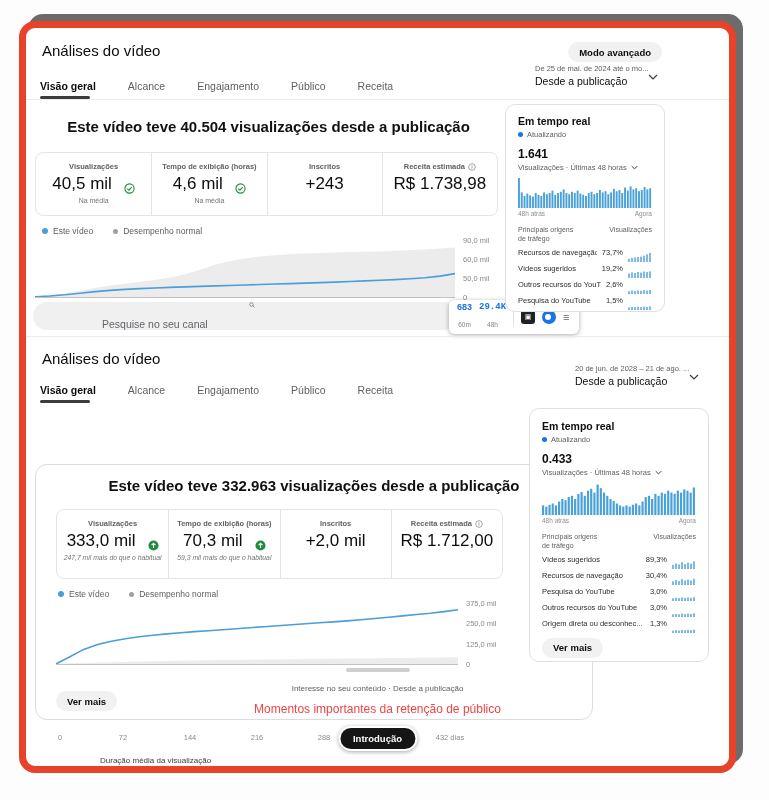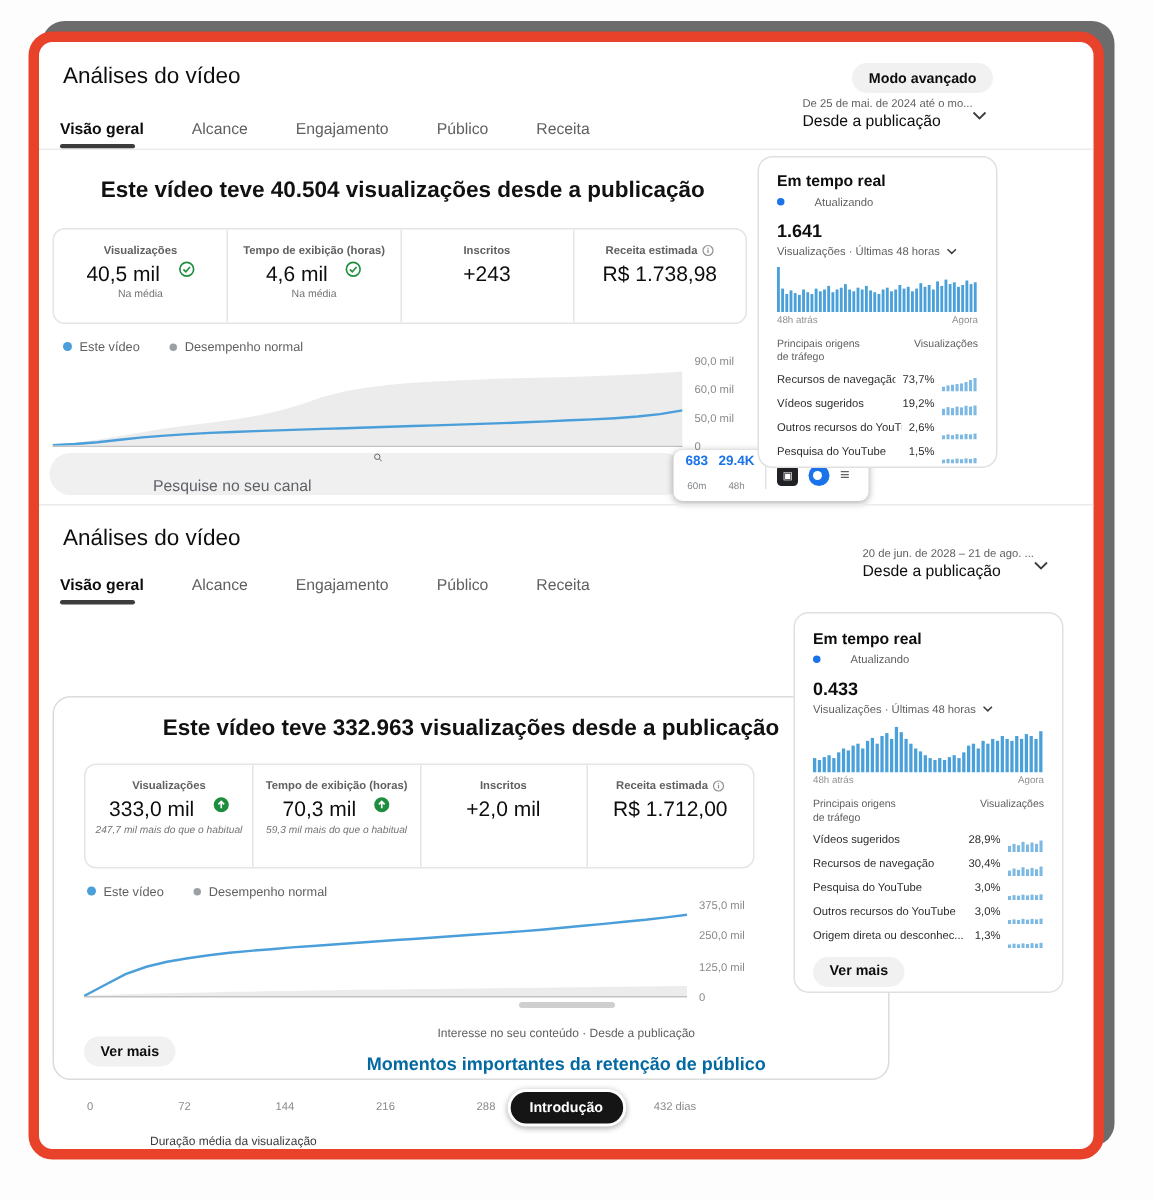--- a/index.html
+++ b/index.html
@@ -21,21 +21,21 @@
   .tab { cursor:pointer; }
   .tab.active { color:#0d0d0d; font-weight:600; }
   .tab-underline { height:3px; background:#3c3c3c; border-radius:2px; }
   .hline { height:1px; background:#ebebeb; }
   .headline { text-align:center; font-size:15px; font-weight:700; color:#111; }
 
   .metrics { display:grid; grid-template-columns:repeat(4,1fr); border:1px solid #e5e5e5; border-radius:8px; background:#fff; overflow:hidden; }
   .metric-cell { border-left:1px solid #e5e5e5; text-align:center; padding-top:9px; cursor:pointer; }
   .metric-cell:first-child { border-left:none; }
   .metric-label { font-size:7.5px; font-weight:600; color:#606060; display:flex; justify-content:center; align-items:center; gap:3px; }
-  .metric-value { font-size:14px; font-weight:500; color:#0d0d0d; margin-top:3px; display:flex; justify-content:center; align-items:flex-start; gap:12px; }
+  .metric-value { font-size:17px; font-weight:500; color:#0d0d0d; margin-top:3px; display:flex; justify-content:center; align-items:flex-end; gap:12px; }
   .metric-sub { font-size:7px; color:#737373; margin-top:3px; }
   .metric-sub.it { font-style:italic; font-size:6.8px; }
 
   .legend { display:flex; gap:20px; align-items:center; font-size:8.5px; color:#606060; }
   .legend-item { display:flex; gap:5px; align-items:center; }
   .dot { width:6px; height:6px; border-radius:50%; }
   .plot { border-bottom:1px solid #c2c2c2; position:relative; }
   .ytick { font-size:7.5px; color:#8a8a8a; }
   .xticks { position:relative; height:10px; font-size:7.5px; color:#8a8a8a; }
   .xticks span { position:absolute; transform:translateX(-50%); white-space:nowrap; }
@@ -49,39 +49,39 @@
   .ext-num { font-size:9px; font-weight:700; color:#1a73e8; }
   .ext-sub { font-size:6.5px; color:#80868b; }
   .ext-sep { width:1px; height:18px; background:#e3e3e3; }
   .ext-ic-dark { width:14px; height:14px; border-radius:3px; background:#202124; color:#fff; font-size:7px; display:flex; align-items:center; justify-content:center; cursor:pointer; }
   .ext-ic-blue { width:14px; height:14px; border-radius:50%; background:#1a73e8; position:relative; cursor:pointer; }
   .ext-ic-blue::after { content:""; position:absolute; left:3px; top:4px; width:6px; height:6px; border-radius:50%; background:#fff; }
   .menu-glyph { font-size:11px; color:#5f6368; cursor:pointer; }
 
   .rt-card { background:#fff; border:1px solid #e0e0e0; border-radius:10px; padding:10px 12px; overflow:hidden; }
   .rt-title { font-size:10.5px; font-weight:700; color:#0d0d0d; }
-  .rt-updating { display:flex; align-items:center; gap:20px; margin-top:3px; font-size:7.5px; color:#606060; }
+  .rt-updating { display:flex; align-items:center; gap:4px; margin-top:3px; font-size:7.5px; color:#606060; }
   .rt-count { font-size:12px; font-weight:700; color:#0d0d0d; margin-top:8px; }
   .rt-count-label { display:flex; align-items:center; gap:4px; margin-top:2px; font-size:7.5px; color:#606060; cursor:pointer; }
   .rt-bars { margin-top:6px; height:30px; }
   .rt-axis { display:flex; justify-content:space-between; font-size:6.5px; color:#909090; margin-top:2px; }
   .rt-src-header { display:flex; justify-content:space-between; margin-top:9px; font-size:7px; color:#606060; }
   .rt-src-header .c1 { width:64px; line-height:1.25; }
   .rt-row { display:flex; align-items:center; gap:5px; height:14px; margin-top:2px; }
   .rt-name { flex:1; font-size:7.5px; color:#2d2d2d; white-space:nowrap; overflow:hidden; }
   .rt-pct { font-size:7.5px; color:#2d2d2d; }
   .spark { width:24px; height:9px; }
 
   .card2 { background:#fff; border:1px solid #dcdcdc; border-radius:12px; position:relative; }
   .vermais { display:inline-flex; }
 
   .dash { width:64px; height:4px; background:#cfcfcf; border-radius:2px; }
   .center-text { width:100%; text-align:center; }
   .interest { font-size:8px; color:#606060; }
-  .retention { font-size:12px; font-weight:700; color:#0369a1; }
+  .retention { font-size:12px; font-weight:400; color:#ef4444; }
   .chip { background:#151515; color:#fff; font-size:9.5px; font-weight:600; padding:5px 13px; border-radius:13px;
           border:2px solid #fff; box-shadow:0 1px 4px rgba(0,0,0,.35); cursor:pointer; }
   .duration { font-size:8px; color:#3c3c3c; }
   svg.icon { display:block; }
 </style>
 </head>
 <body>
 
 <div class="stage">
   <div class="frame">
@@ -180,21 +180,21 @@
           </svg>
         <input type="text" placeholder="Pesquise no seu canal" style="">
       </div>
 
       <div class="abs ext-overlay" style="left:423px; top:272px; width:130px; height:34px;">
         <span class="ext-stat">
           <span class="ext-num" style="display:block;">683</span>
           <span class="ext-sub">60m</span>
         </span>
         <span class="ext-stat">
-          <span class="ext-num" style="display:block;">29.4K</span>
+          <span class="ext-num" style="display:block;font-family:Liberation Mono, monospace;">29.4K</span>
           <span class="ext-sub">48h</span>
         </span>
         <span class="ext-sep"></span>
         <span class="ext-ic-dark">▣</span>
         <span class="ext-ic-blue"></span>
         <span class="menu-glyph">≡</span>
       </div>
 
       <div class="abs rt-card" style="left:479px; top:76px; width:160px; height:208px;">
         <div class="rt-title">Em tempo real</div>
@@ -490,21 +490,21 @@
         <div class="rt-axis">
             <span>48h atrás</span>
             <span>Agora</span>
           </div>
         <div class="rt-src-header">
           <span class="c1">Principais origens de tráfego</span>
           <span>Visualizações</span>
         </div>
         <div class="rt-row">
             <span class="rt-name">Vídeos sugeridos</span>
-            <span class="rt-pct">28,9%</span>
+            <span class="rt-pct">89,3%</span>
             <span class="spark"><svg width="24" height="9" viewBox="0 0 24 9" preserveAspectRatio="none">
                 <rect x="0.00" y="4.95" width="2.04" height="4.05" fill="#7db9e2"></rect>
                 <rect x="3.00" y="3.60" width="2.04" height="5.40" fill="#7db9e2"></rect>
                 <rect x="6.00" y="4.50" width="2.04" height="4.50" fill="#7db9e2"></rect>
                 <rect x="9.00" y="2.25" width="2.04" height="6.75" fill="#7db9e2"></rect>
                 <rect x="12.00" y="4.05" width="2.04" height="4.95" fill="#7db9e2"></rect>
                 <rect x="15.00" y="2.70" width="2.04" height="6.30" fill="#7db9e2"></rect>
                 <rect x="18.00" y="3.60" width="2.04" height="5.40" fill="#7db9e2"></rect>
                 <rect x="21.00" y="1.35" width="2.04" height="7.65" fill="#7db9e2"></rect>
               </svg></span>

